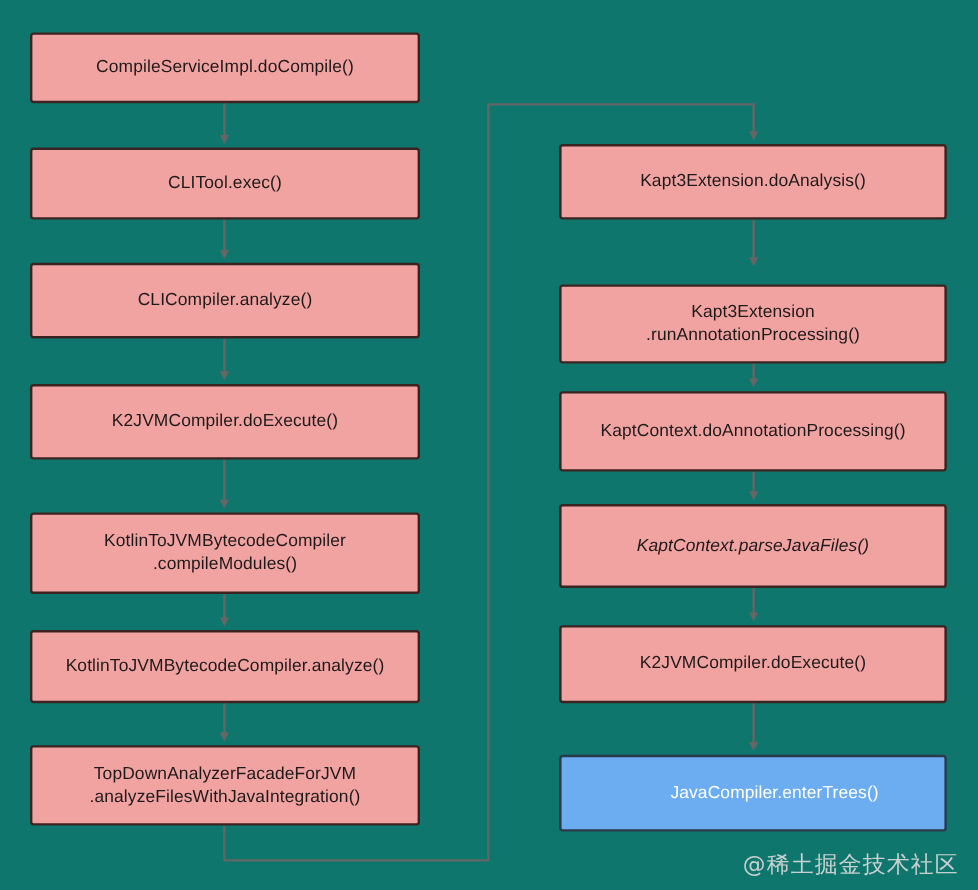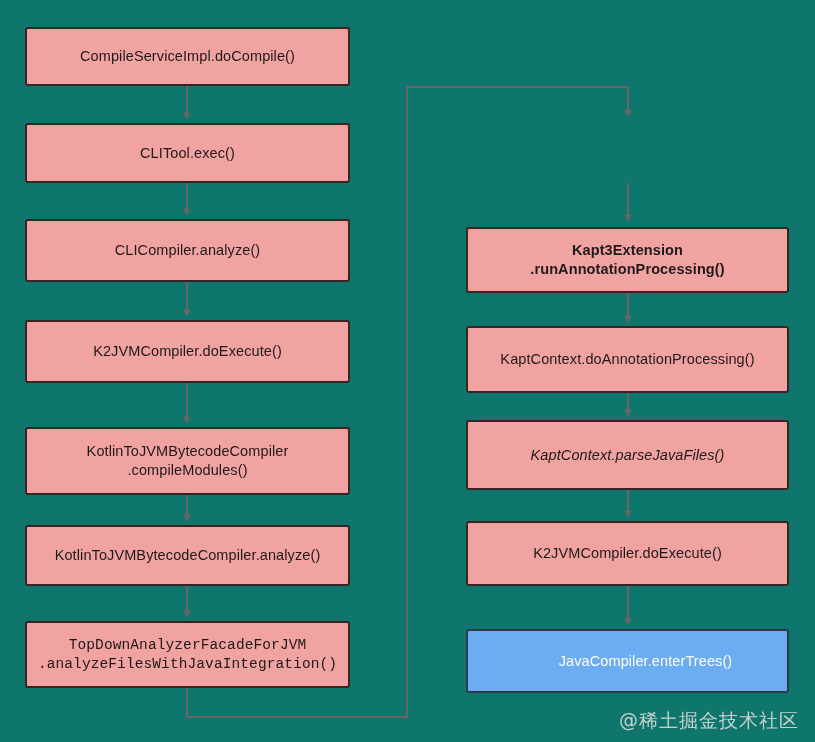--- a/index.html
+++ b/index.html
@@ -96,25 +96,26 @@
 
   <div class="node pink" style="left: 25px; top: 219px; width: 325px; height: 63px;">CLICompiler.analyze()</div>
 
   <div class="node pink" style="left: 25px; top: 320px; width: 325px; height: 63px;">K2JVMCompiler.doExecute()</div>
 
   <div class="node pink" style="left: 25px; top: 427px; width: 325px; height: 68px;">KotlinToJVMBytecodeCompiler
 .compileModules()</div>
 
   <div class="node pink" style="left: 25px; top: 525px; width: 325px; height: 61px;">KotlinToJVMBytecodeCompiler.analyze()</div>
 
-  <div class="node pink" style="left: 25px; top: 621px; width: 325px; height: 67px; font-family: Liberation Mono, monospace;">TopDownAnalyzerFacadeForJVM
+  <div class="node pink" style="left: 25px; top: 621px; width: 325px; height: 67px;">TopDownAnalyzerFacadeForJVM
 .analyzeFilesWithJavaIntegration()</div>
 
+  <div class="node pink" style="left: 466px; top: 120px; width: 323px; height: 63px;">Kapt3Extension.doAnalysis()</div>
 
-  <div class="node pink" style="left: 466px; top: 227px; width: 323px; height: 66px; font-weight: bold;">Kapt3Extension
+  <div class="node pink" style="left: 466px; top: 237px; width: 323px; height: 66px;">Kapt3Extension
 .runAnnotationProcessing()</div>
 
   <div class="node pink" style="left: 466px; top: 326px; width: 323px; height: 67px;">KaptContext.doAnnotationProcessing()</div>
 
   <div class="node pink" style="left: 466px; top: 420px; width: 323px; height: 70px; font-style: italic;">KaptContext.parseJavaFiles()</div>
 
   <div class="node pink" style="left: 466px; top: 521px; width: 323px; height: 65px;">K2JVMCompiler.doExecute()</div>
 
   <div class="node blue" style="left: 466px; top: 629px; width: 323px; height: 64px; padding-left: 36px;">JavaCompiler.enterTrees()</div>
 

